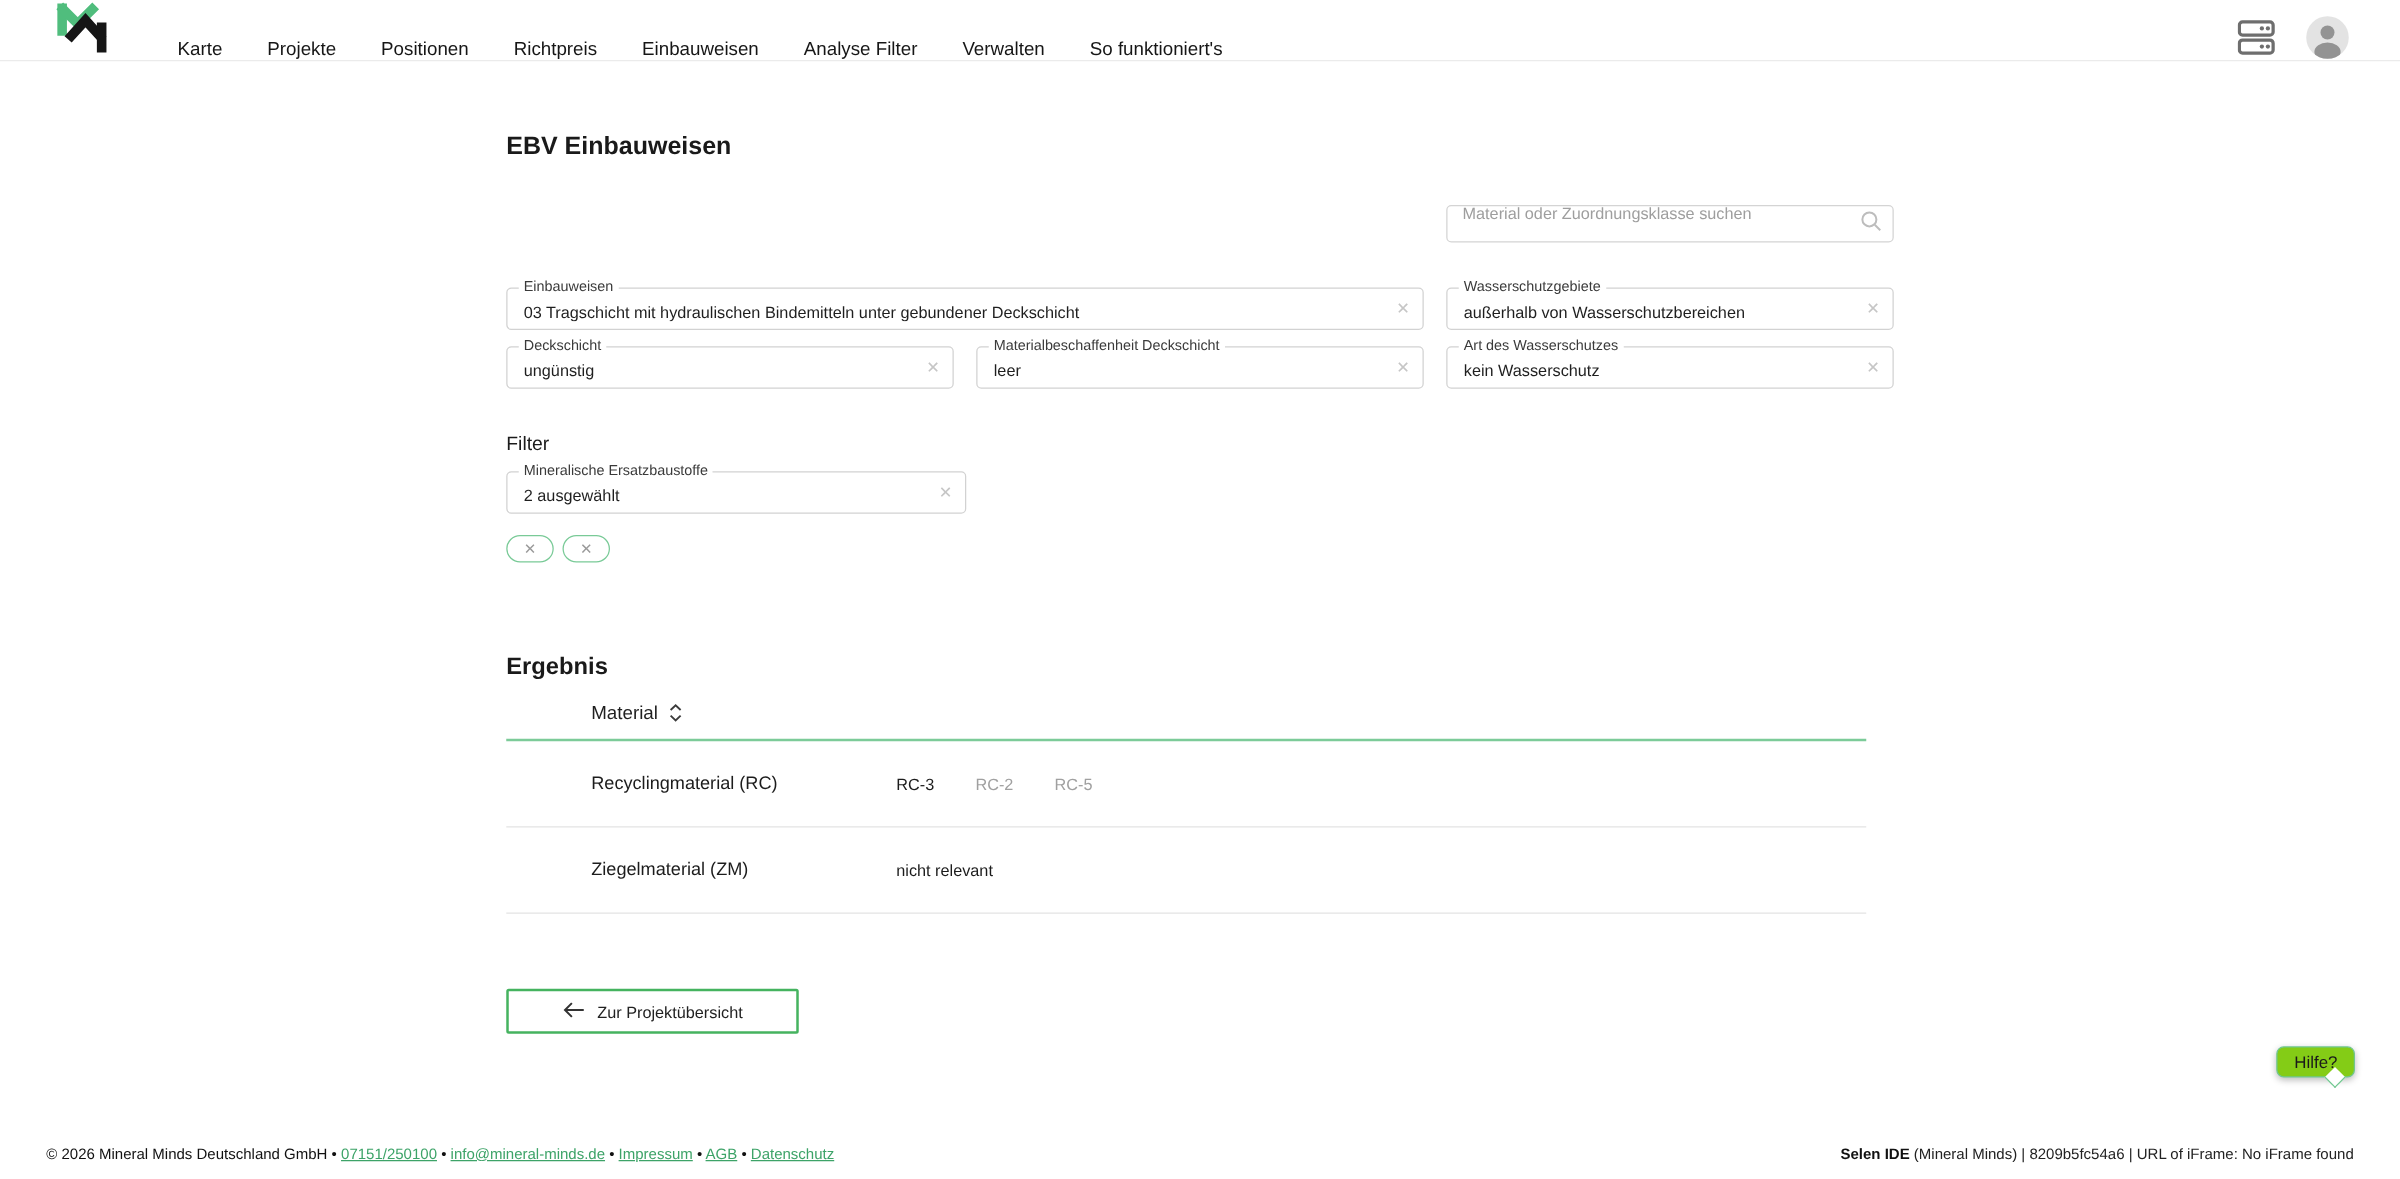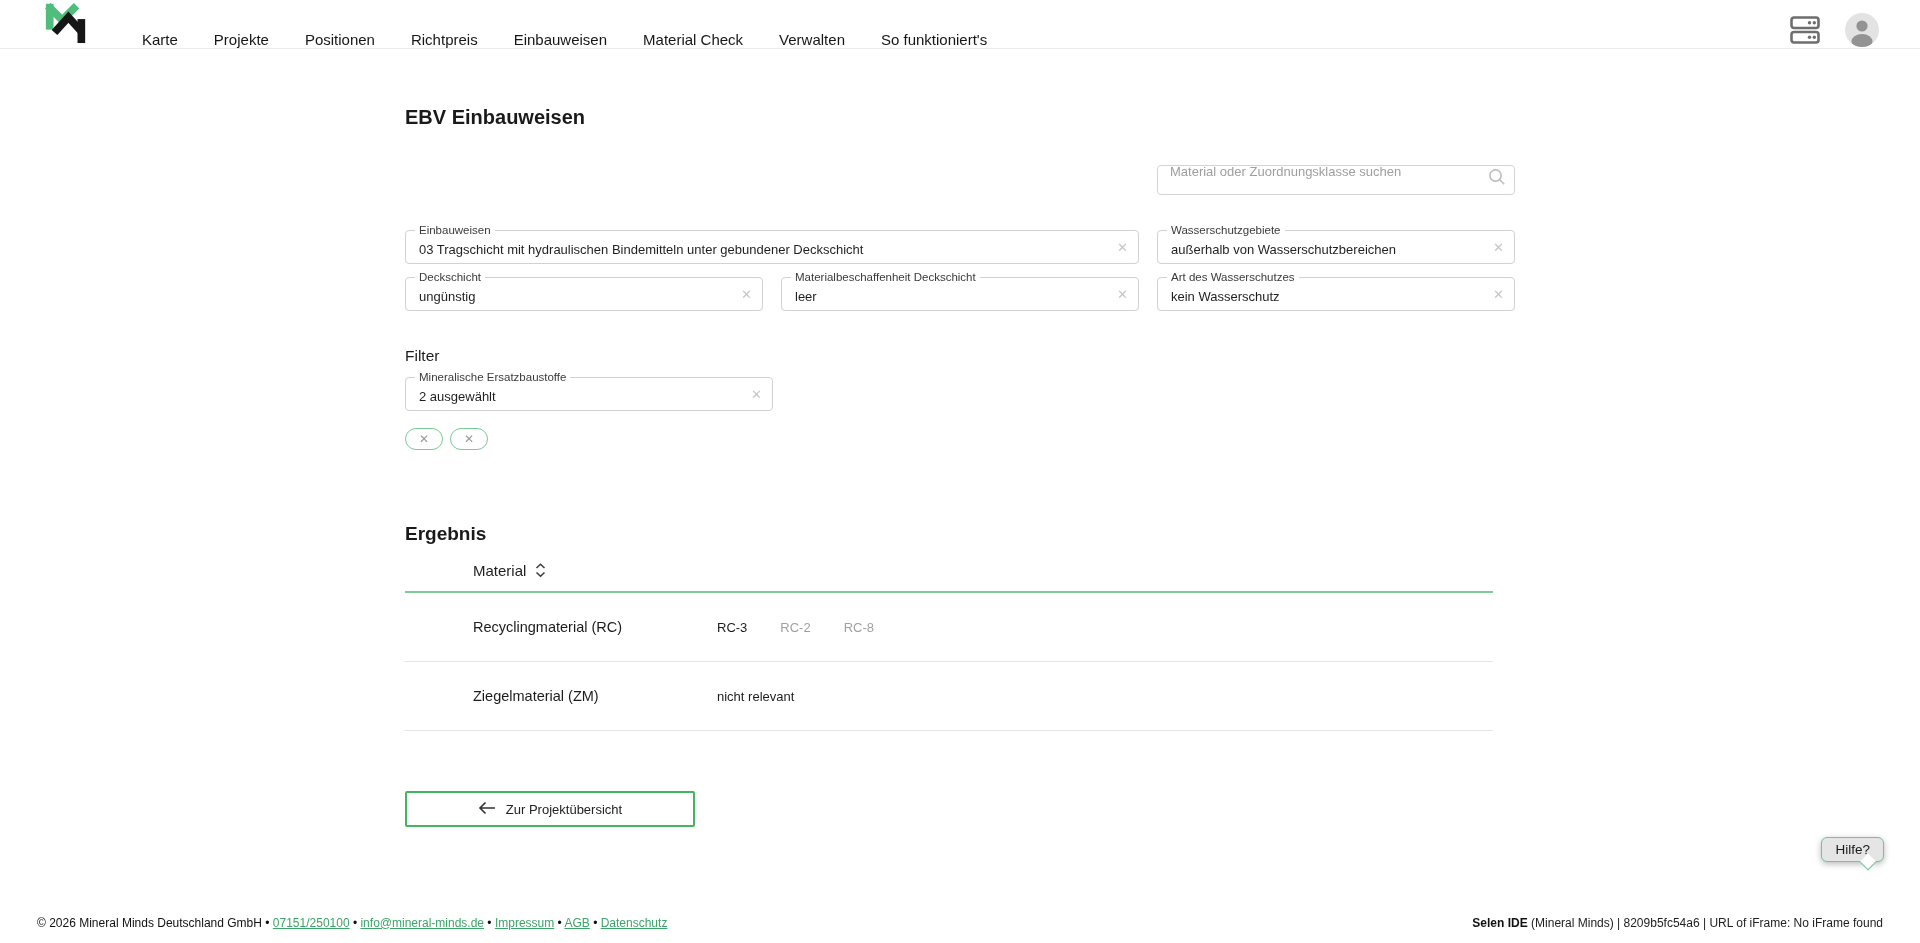--- a/index.html
+++ b/index.html
@@ -101,31 +101,31 @@
     border-bottom:1px solid #e4e4e4;
   }
   .cell-material { font-size:14.5px; color:#1c1c1c; }
   .classes { display:flex; gap:33px; align-items:center; }
   .class-label { font-size:13px; }
   .class-label.active { color:#1c1c1c; font-weight:500; }
   .class-label.muted { color:#a0a0a0; font-weight:400; }
 
   .back-btn {
     margin-top:60px;
-    width:290px; height:36px;
+    width:234px; height:36px;
     background:#fff; border:2px solid #45b35f; border-radius:2px;
     display:flex; align-items:center; justify-content:center; gap:10px;
     font-size:13px; color:#222; cursor:pointer;
     font-family:"Liberation Sans", sans-serif;
   }
 
   
   .help-bubble {
     position:absolute; right:36px; top:837px;
-    background:#e5e5e5;
+    background:#84cc16;
     border:1.5px solid #6fc78f; border-radius:6px;
     padding:4px 13px;
     font-size:13.5px; color:#1a1a1a;
     box-shadow:0 2px 6px rgba(0,0,0,0.28);
     cursor:pointer;
   }
   .help-bubble::after {
     content:"";
     position:absolute; right:9px; bottom:-6.5px;
     width:11px; height:11px;
@@ -160,21 +160,21 @@
         <path d="M42 22 V47" stroke="#161616" stroke-width="8" fill="none"></path>
       </svg>
     </span>
   </div>
   <nav class="nav-items" id="nav-items">
       <a class="nav-item">Karte</a>
       <a class="nav-item">Projekte</a>
       <a class="nav-item">Positionen</a>
       <a class="nav-item">Richtpreis</a>
       <a class="nav-item">Einbauweisen</a>
-      <a class="nav-item">Material Check</a>
+      <a class="nav-item">Analyse Filter</a>
       <a class="nav-item">Verwalten</a>
       <a class="nav-item">So funktioniert's</a>
     </nav>
   <div class="nav-right">
     <span class="icon-btn">
       <svg width="30" height="28" viewBox="0 0 30 28">
         <rect x="1.5" y="1.5" width="27" height="10.5" rx="2.5" fill="none" stroke="#6e6e6e" stroke-width="2.6"></rect>
         <rect x="1.5" y="16" width="27" height="10.5" rx="2.5" fill="none" stroke="#6e6e6e" stroke-width="2.6"></rect>
         <circle cx="19.5" cy="6.7" r="1.7" fill="#6e6e6e"></circle>
           <circle cx="24.3" cy="6.7" r="1.7" fill="#6e6e6e"></circle>
@@ -274,21 +274,21 @@
           </svg>
         </span>
       </div>
     </div>
     <div id="tbody">
         <div class="trow">
     <div class="col-material cell-material">Recyclingmaterial (RC)</div>
     <div class="col-classes classes">
             <span class="class-label active">RC-3</span>
             <span class="class-label muted">RC-2</span>
-            <span class="class-label muted">RC-8</span>
+            <span class="class-label muted">RC-5</span>
           </div>
   </div>
         <div class="trow">
     <div class="col-material cell-material">Ziegelmaterial (ZM)</div>
     <div class="col-classes classes">
             <span class="class-label active">nicht relevant</span>
           </div>
   </div>
       </div>
   </div>

